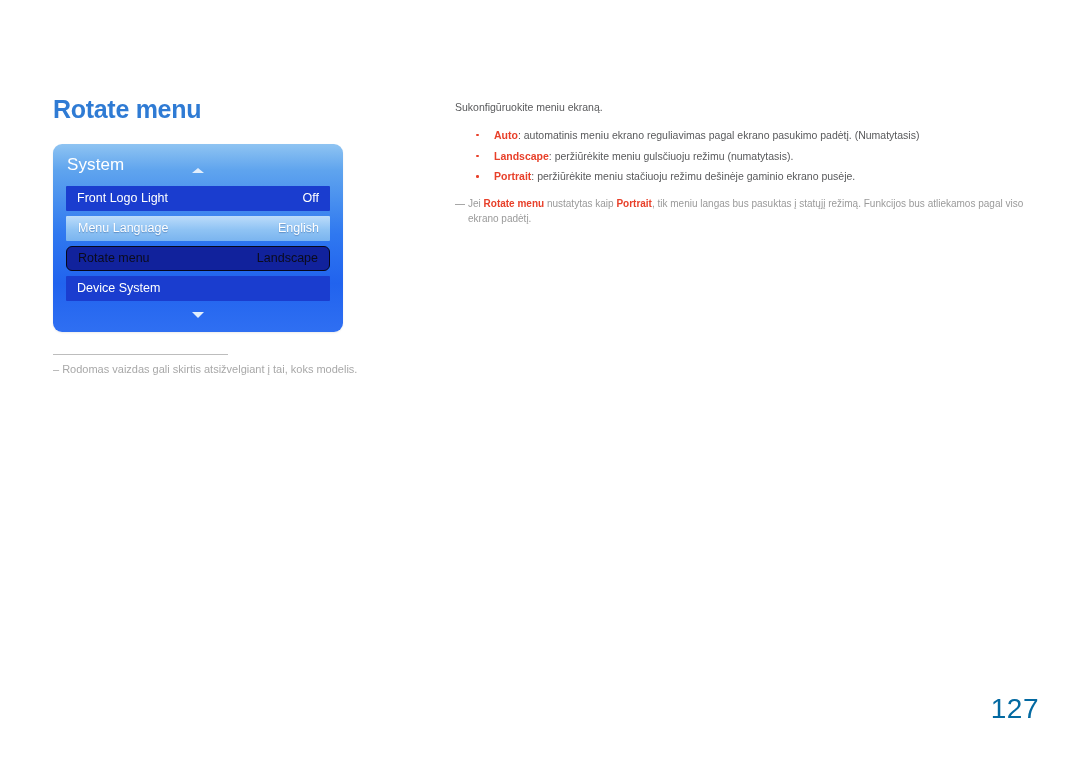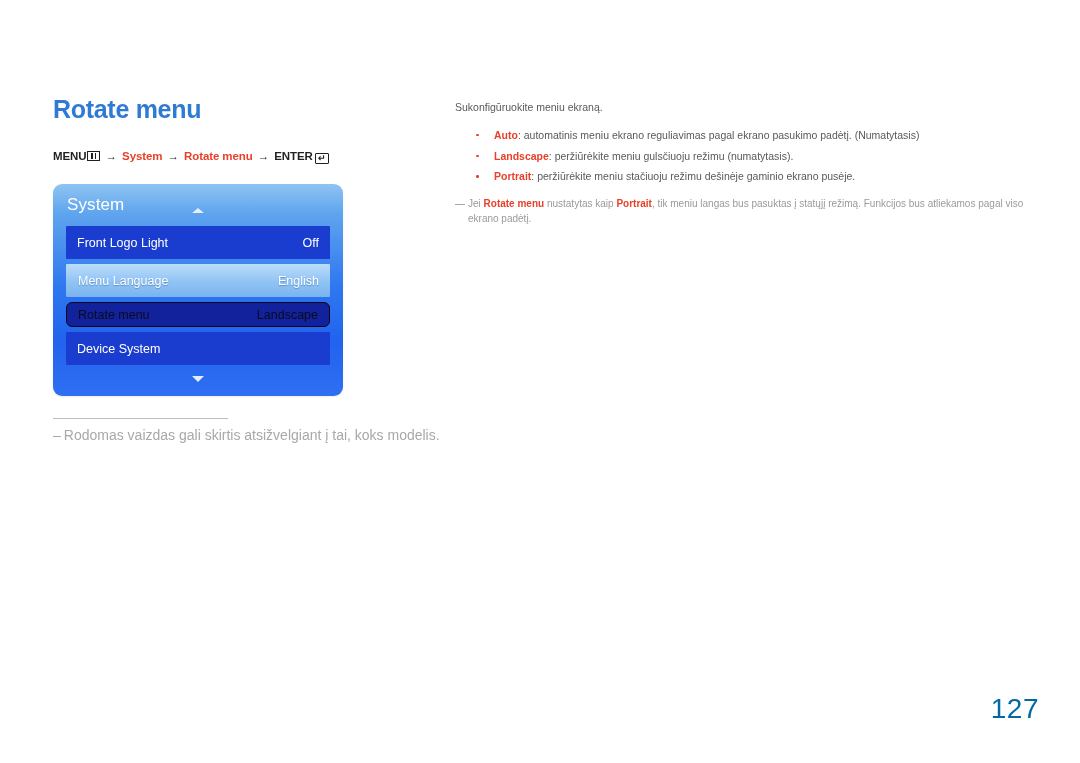--- a/index.html
+++ b/index.html
@@ -126,21 +126,21 @@
     transform: translateX(-50%);
     width: 0; height: 0;
     border-left: 6px solid transparent;
     border-right: 6px solid transparent;
     border-bottom: 5px solid #e2eefc;
   }
   .osd-rows {
     padding: 0 13px;
   }
   .osd-row {
-    height: 33px;
+    height: 25px;
     border-radius: 1px;
     display: flex;
     align-items: center;
     justify-content: space-between;
     padding: 0 11px;
     margin-bottom: 5px;
     font-size: 12.5px;
     box-sizing: border-box;
   }
   .osd-row.plain {
@@ -179,21 +179,21 @@
   .left-note {
     margin-top: 22px;
     width: 175px;
   }
   .left-note .rule {
     border-top: 1px solid #bdbdbd;
     width: 175px;
     margin-bottom: 7px;
   }
   .left-note .note-text {
-    font-size: 14px;
+    font-size: 11px;
     color: #a8a8a8;
     line-height: 1.4;
     white-space: nowrap;
   }
   .left-note .dash {
     color: #a8a8a8;
     margin-right: 3px;
   }
 
   
@@ -268,29 +268,20 @@
 </style>
 </head>
 <body>
 
 <div class="page">
 
   <div class="left-col">
 
     <h1 class="page-title">Rotate menu</h1>
 
-    <div class="breadcrumb">
-      <span>MENU</span><span class="icon-menu"></span>
-      <span class="bc-arrow">→</span>
-      <span class="bc-red">System</span>
-      <span class="bc-arrow">→</span>
-      <span class="bc-red">Rotate menu</span>
-      <span class="bc-arrow">→</span>
-      <span>ENTER</span><span class="icon-enter">↵</span>
-    </div>
 
     <div class="osd">
       <div class="osd-header">
         <div class="osd-title">System</div>
         <div class="chev-up"></div>
       </div>
 
       <div class="osd-rows">
         <div class="osd-row plain">
           <span>Front Logo Light</span>

